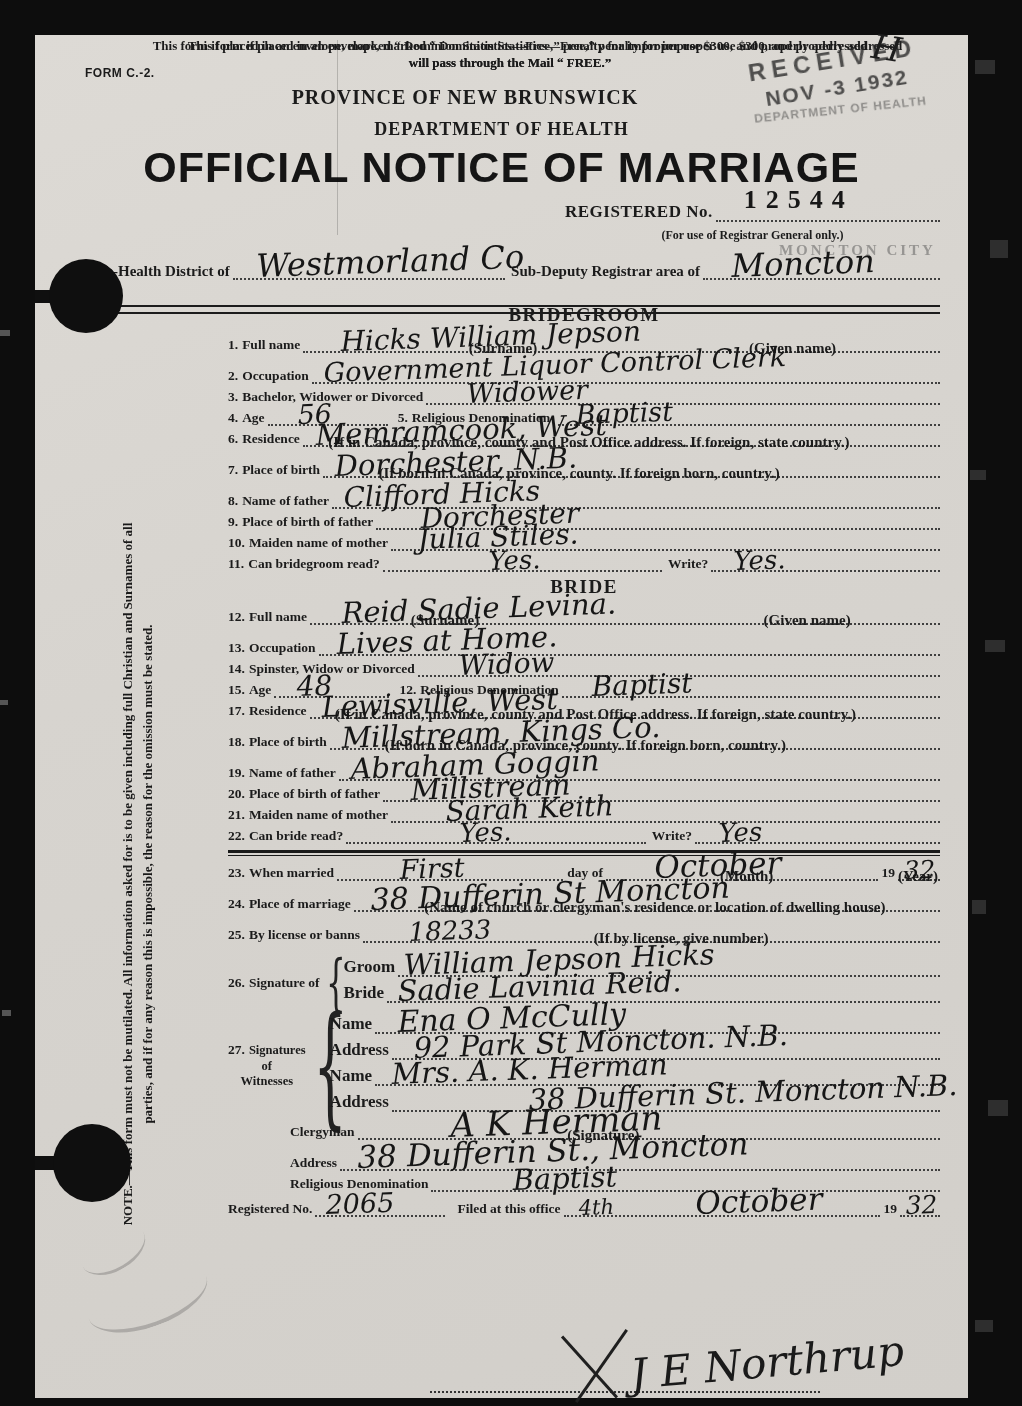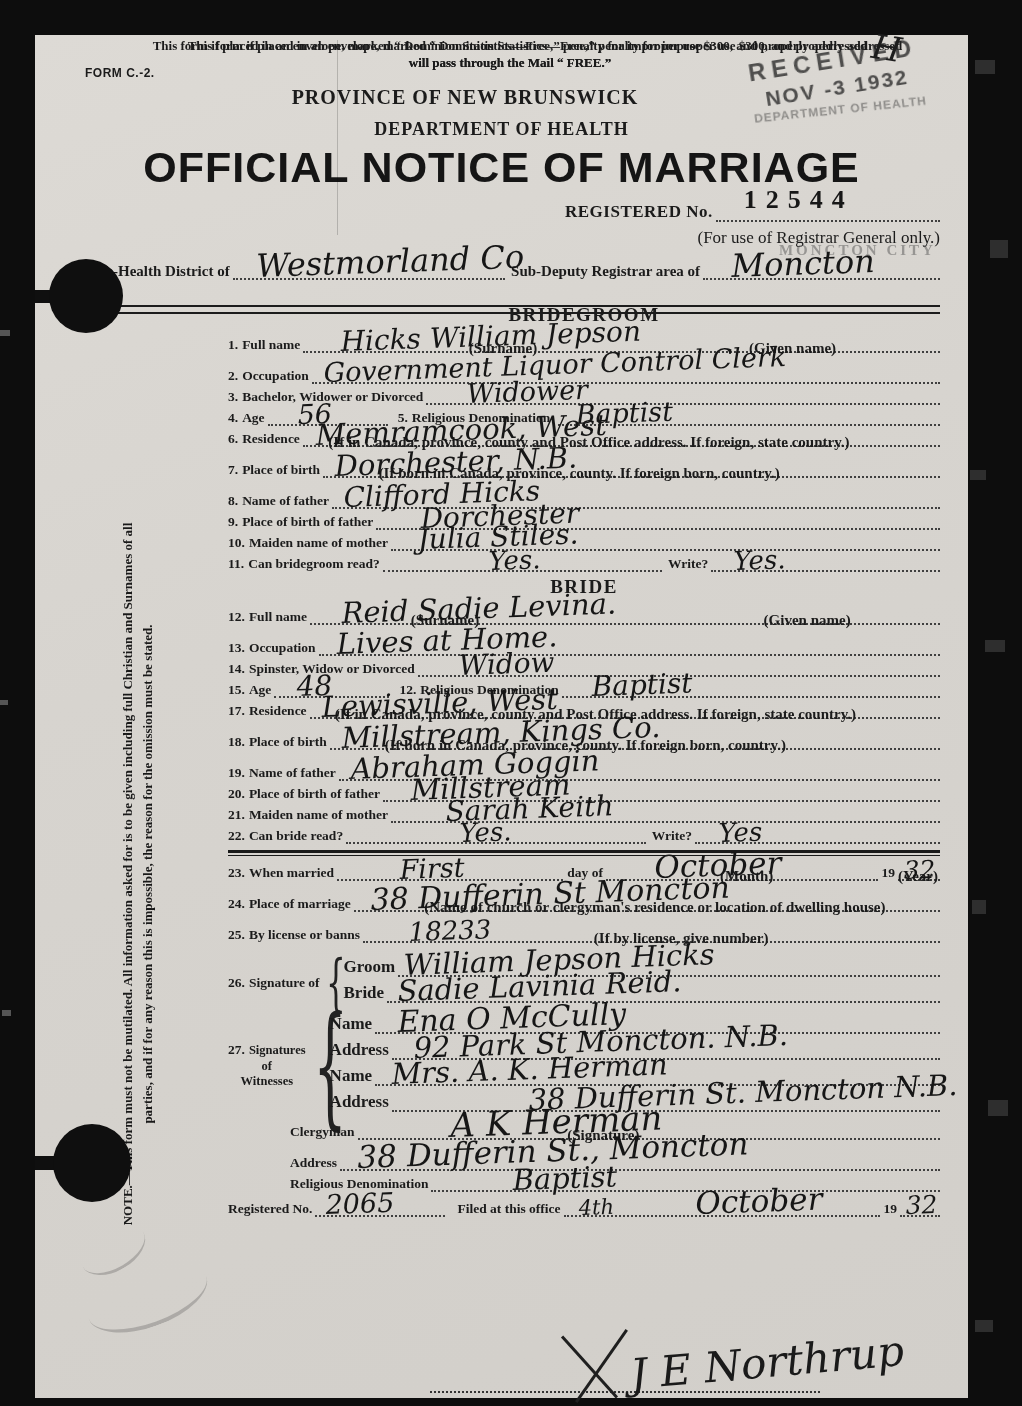--- a/index.html
+++ b/index.html
@@ -22,21 +22,21 @@
   .scrib { position:absolute; border-bottom:3px solid rgba(55,55,55,.25); border-radius:60%; }
   
   .banner { position:absolute; left:80px; width:860px; text-align:center; font-weight:bold; font-size:13px; }
   .form-code { position:absolute; left:85px; top:66px; font-weight:bold; font-size:12px; font-family:"Liberation Sans",sans-serif; letter-spacing:.5px; }
   .province { position:absolute; left:35px; width:860px; top:86px; text-align:center; font-weight:bold; font-size:20px; letter-spacing:1px; }
   .dept { position:absolute; left:35px; width:933px; top:119px; text-align:center; font-weight:bold; font-size:18px; letter-spacing:1px; }
   .big-title { position:absolute; left:35px; width:933px; top:143px; text-align:center; font-weight:bold; font-size:43px;
     font-family:"Liberation Sans",sans-serif; letter-spacing:1px; color:#151515; }
   .reg-row { position:absolute; left:565px; top:202px; width:375px; display:flex; align-items:flex-end; }
   .reg-row .lbl { font-weight:bold; font-size:17px; letter-spacing:.5px; white-space:nowrap; }
-  .reg-note { position:absolute; left:565px; top:228px; width:375px; text-align:right; font-weight:normal; font-size:17px; }
+  .reg-note { position:absolute; left:565px; top:228px; width:375px; text-align:center; font-weight:bold; font-size:12px; }
   .stamp-no { position:absolute; left:28px; top:-20px; font-weight:bold; font-size:26px; letter-spacing:9px; color:#171717; }
   .rcv-stamp { position:absolute; left:726px; top:46px; width:220px; transform:rotate(-9deg); text-align:center;
     color:rgba(40,40,40,.78); font-family:"Liberation Sans",sans-serif; filter:blur(.3px); z-index:2; }
   .rcv1 { font-size:24px; letter-spacing:6px; font-weight:bold; }
   .rcv2 { font-size:21px; letter-spacing:2px; font-weight:bold; margin-top:2px; }
   .rcv3 { font-size:12px; letter-spacing:1px; font-weight:bold; opacity:.55; transform:rotate(3deg); margin-top:3px; }
   .pen-mark { position:absolute; left:872px; top:28px; font-family:"DejaVu Serif",serif; font-style:italic; font-size:34px; color:#1d1d1d; transform:rotate(9deg); z-index:3; }
   .district-row { position:absolute; left:88px; top:258px; width:852px; display:flex; align-items:flex-end; }
   .district-row .lbl { font-weight:bold; font-size:15px; white-space:nowrap; }
   .dbl-rule { position:absolute; left:55px; top:305px; width:885px; height:5px;

